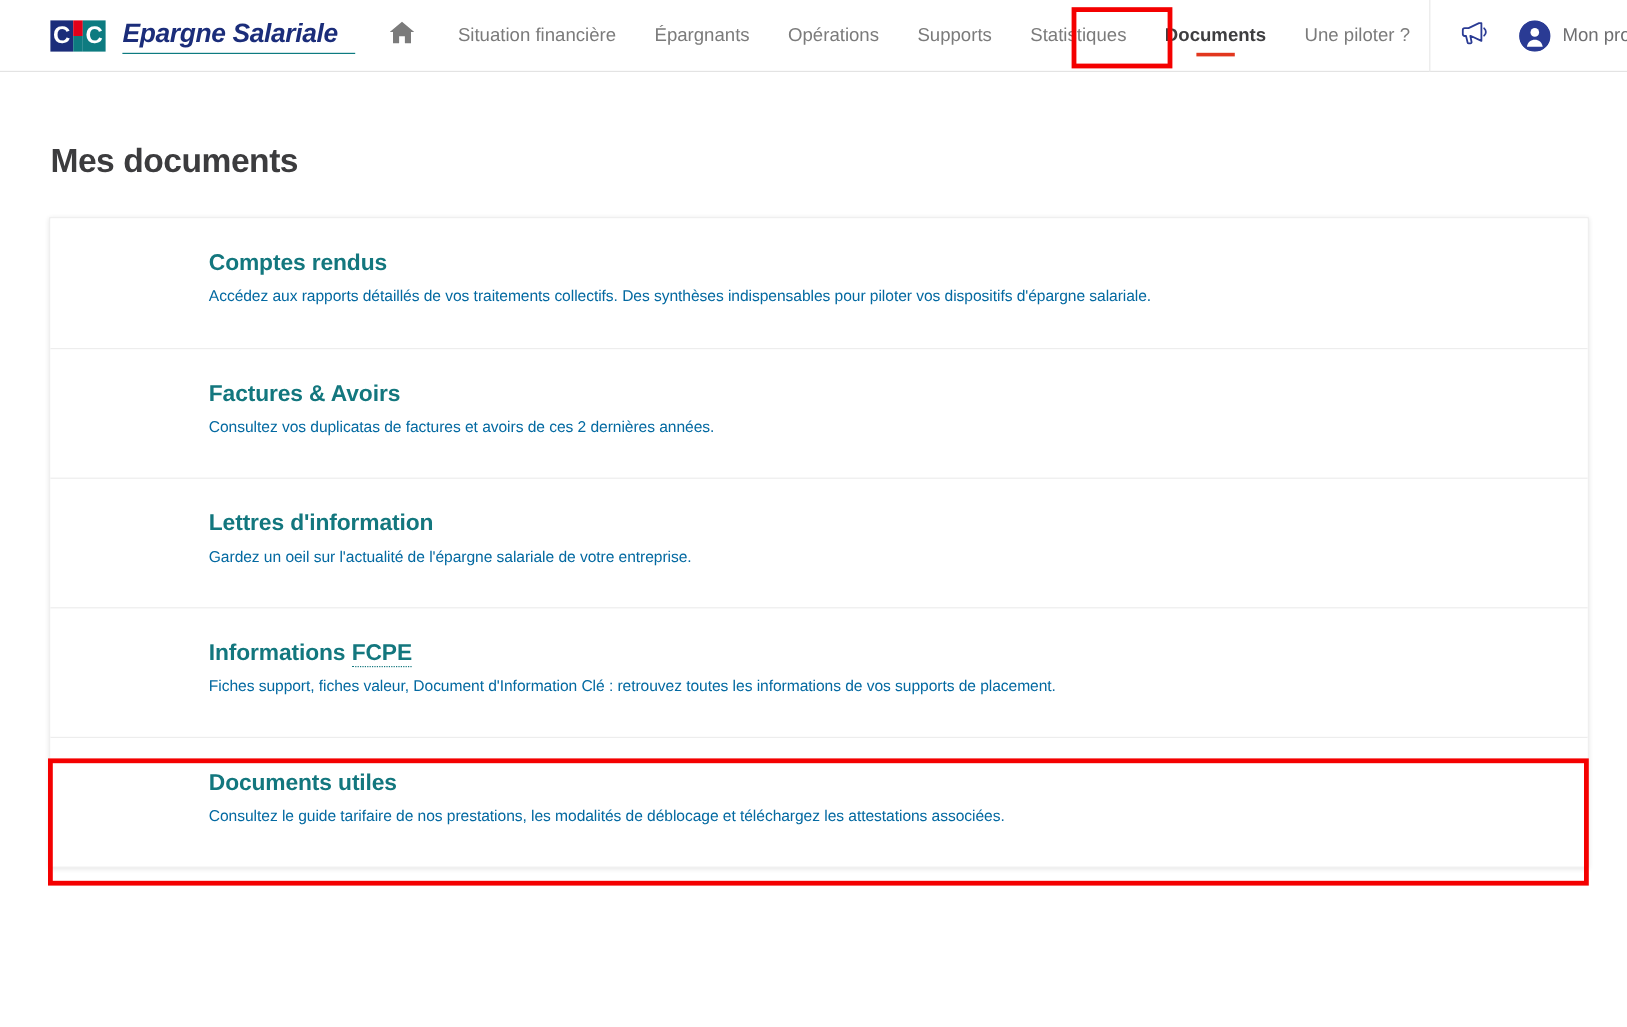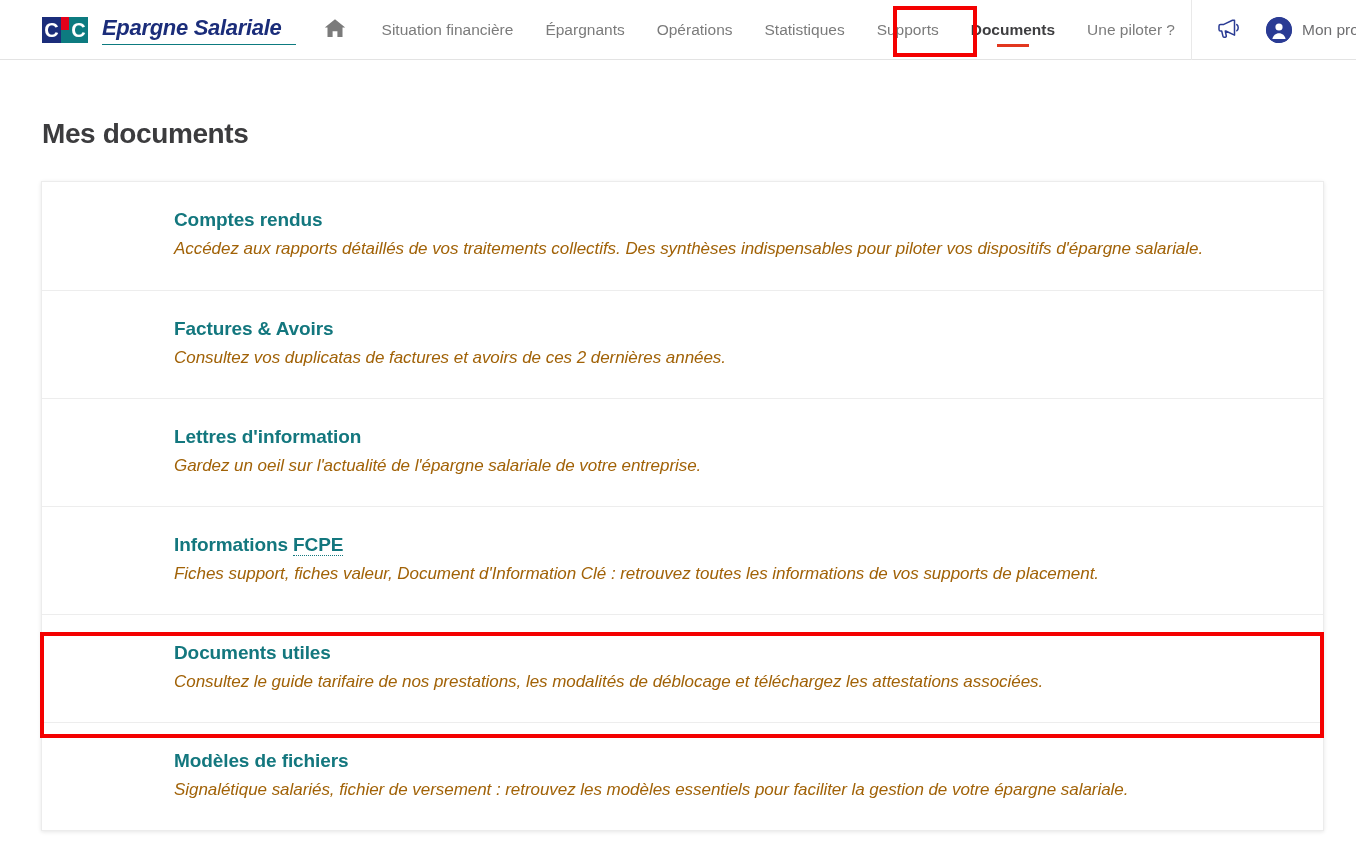--- a/index.html
+++ b/index.html
@@ -228,25 +228,24 @@
     color: #13777e;
     margin: 0 0 8px 0;
     letter-spacing: -0.1px;
   }
   .doc-title .abbr {
     border-bottom: 1px dotted #13777e;
     cursor: help;
   }
   .doc-desc {
     font-family: "Liberation Sans", sans-serif;
-    font-size: 17px;
-    color: #a16207;
+    font-size: 13px;
+    color: #0369a1;
     margin: 0;
     letter-spacing: -0.05px;
-    font-style: italic;
   }
 
   .row-highlight-box {
     position: absolute;
     left: 40px;
     top: 632px;
     width: 1284px;
     height: 106px;
     border: 4px solid #f40000;
     box-sizing: border-box;
@@ -286,24 +285,24 @@
     <div class="nav-item">
       <span>Situation financière</span>
     </div>
     <div class="nav-item">
       <span>Épargnants</span>
     </div>
     <div class="nav-item">
       <span>Opérations</span>
     </div>
     <div class="nav-item">
+      <span>Supports</span>
+    </div>
+    <div class="nav-item">
       <span>Statistiques</span>
-    </div>
-    <div class="nav-item">
-      <span>Supports</span>
     </div>
     <div class="nav-item active">
       <span>Documents</span>
       <span class="nav-underline"></span>
     </div>
     <div class="nav-item">
       <span>Une piloter ?</span>
     </div>
   </nav>
 
@@ -358,21 +357,17 @@
         <span>Informations </span><span class="abbr">FCPE</span>
       </div>
       <div class="doc-desc">Fiches support, fiches valeur, Document d'Information Clé : retrouvez toutes les informations de vos supports de placement.</div>
     </div>
 
     <div class="doc-row">
       <div class="doc-title">Documents utiles</div>
       <div class="doc-desc">Consultez le guide tarifaire de nos prestations, les modalités de déblocage et téléchargez les attestations associées.</div>
     </div>
 
-    <div class="doc-row">
-      <div class="doc-title">Modèles de fichiers</div>
-      <div class="doc-desc">Signalétique salariés, fichier de versement : retrouvez les modèles essentiels pour faciliter la gestion de votre épargne salariale.</div>
-    </div>
 
   </div>
 </div>
 
 <div class="row-highlight-box"></div>
 
 </body></html>

